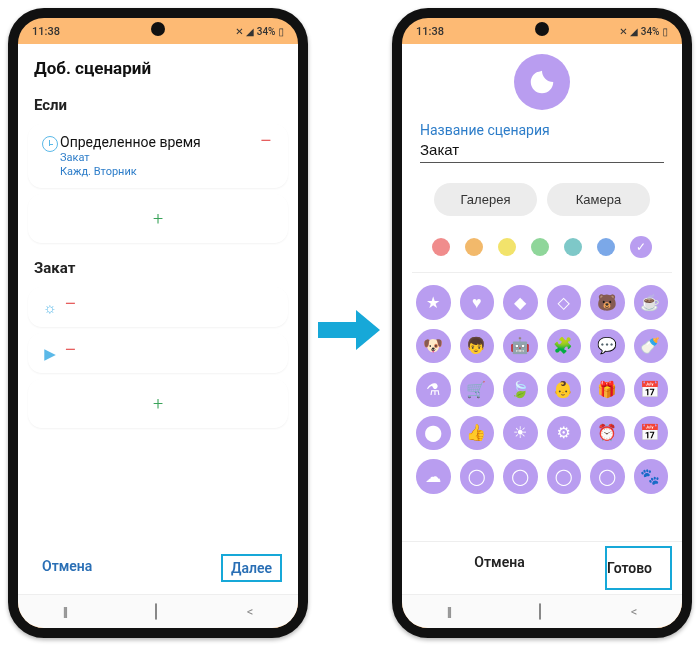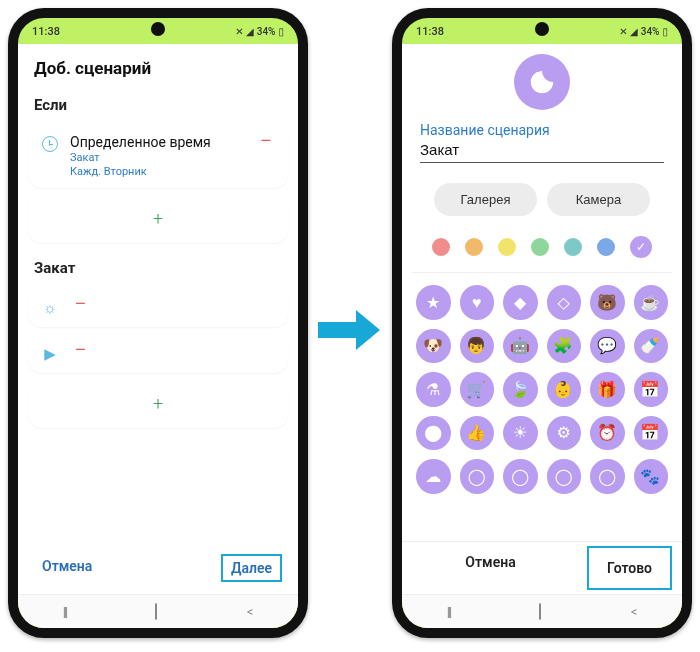--- a/index.html
+++ b/index.html
@@ -9,21 +9,21 @@
     width: 700px;
     height: 652px;
     position: relative;
   }
   .phone {
     position: absolute;
     width: 300px;
     height: 630px;
     border: 10px solid #111;
     border-radius: 36px;
-    background: #bef264;
+    background: #fdba74;
     overflow: hidden;
     box-shadow: 0 2px 4px rgba(0,0,0,0.3);
   }
   .phone.left { left: 8px; top: 8px; }
   .phone.right { right: 8px; top: 8px; }
   .notch {
     position: absolute;
     top: 4px; left: 50%;
     transform: translateX(-50%);
     width: 14px; height: 14px;
@@ -64,21 +64,21 @@
   .title-main { font-size: 17px; font-weight: 700; padding: 14px 16px 8px; color: #111; }
   .section-label { font-size: 15px; font-weight: 700; padding: 10px 16px 4px; color: #222; }
   .card {
     margin: 6px 10px;
     background: #fff;
     border-radius: 14px;
     box-shadow: 0 1px 2px rgba(0,0,0,0.05);
     padding: 10px 12px;
     display: flex;
     align-items: flex-start;
-    gap: 10px;
+    gap: 0;
   }
   .card .icon-col { width: 20px; display: flex; justify-content: center; padding-top: 2px; }
   .card .text-col { flex: 1; }
   .card .text-col .row-title { font-size: 14px; color: #111; }
   .card .text-col .row-sub { font-size: 11px; color: #2d7dc9; margin-top: 1px; }
   .card .minus { color: #e24444; font-size: 22px; font-weight: 300; line-height: 14px; padding: 0 4px; cursor: pointer; }
   .add-card {
     margin: 6px 10px;
     background: #fff;
     border-radius: 14px;
@@ -302,21 +302,21 @@
         <div class="icon-cell">☁</div>
         <div class="icon-cell">◯</div>
         <div class="icon-cell">◯</div>
         <div class="icon-cell">◯</div>
         <div class="icon-cell">◯</div>
         <div class="icon-cell">🐾</div>
       </div>
 
     <div class="bottom-actions2">
       <div class="btn2">Отмена</div>
-      <div class="btn2 highlight-box" style="flex:0 0 auto; padding-left:18px; padding-right:18px; margin:4px 10px 4px 8px;">Готово</div>
+      <div class="btn2 highlight-box" style="flex:0 0 auto; padding-right:18px; margin:4px 10px 4px 8px;">Готово</div>
     </div>
   </div>
   <div class="navbar">
     <span class="nav-recent">|||</span>
     <span><span class="nav-square"></span></span>
     <span>&lt;</span>
   </div>
 </div>
 
 </body></html>

